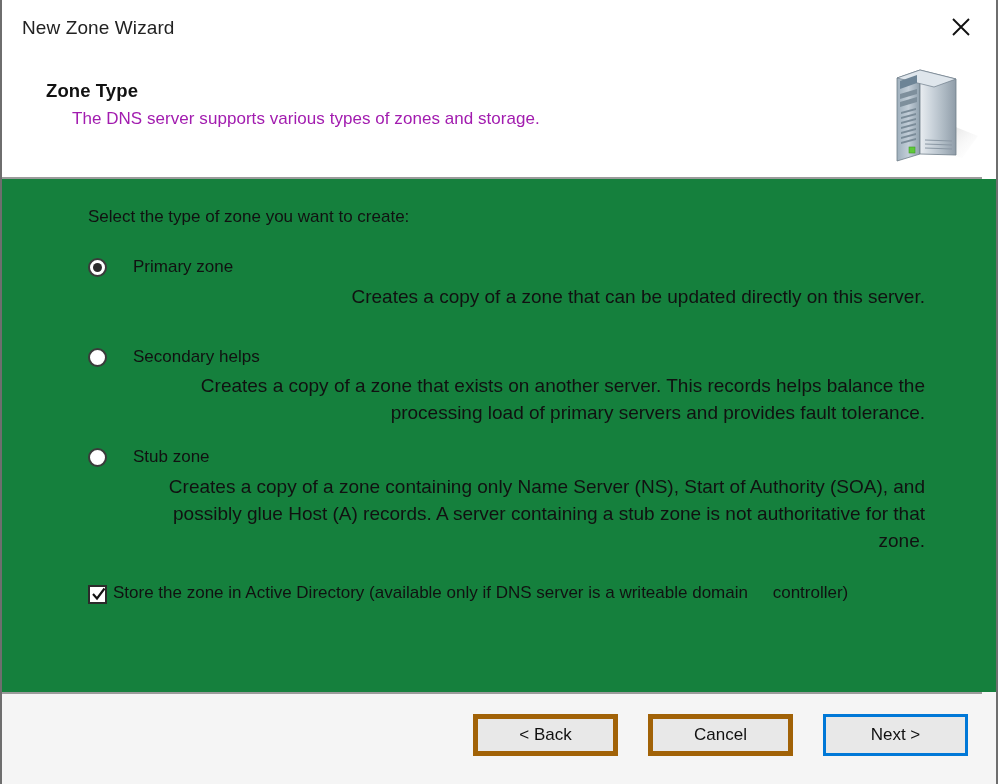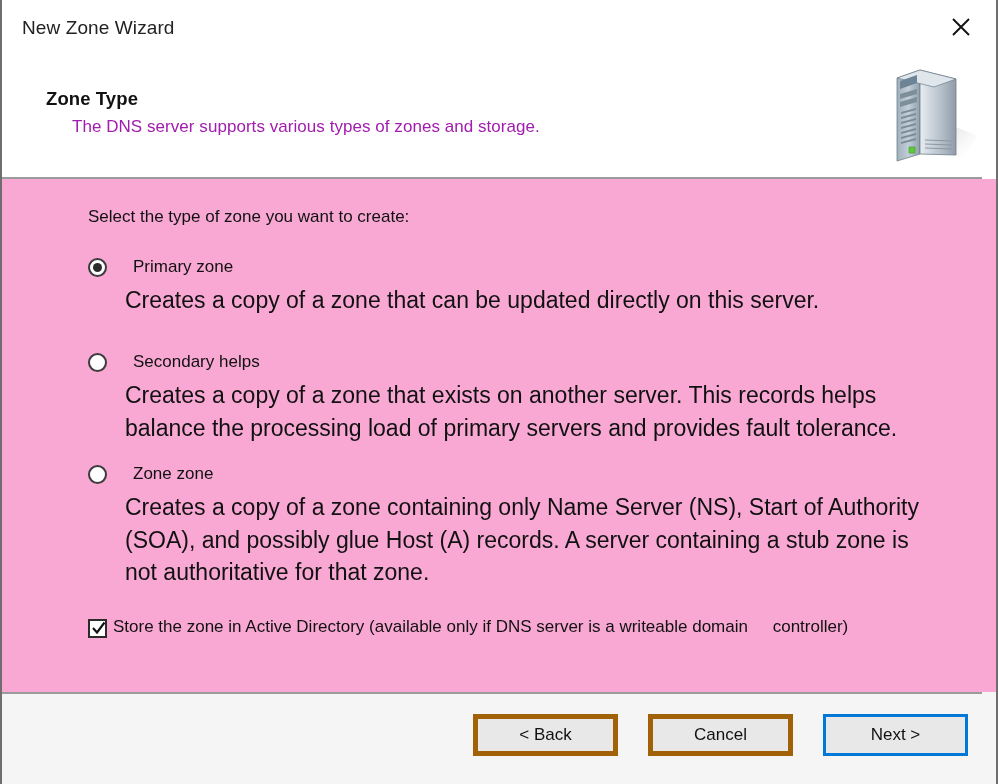--- a/index.html
+++ b/index.html
@@ -58,21 +58,21 @@
     display: flex;
     align-items: center;
     justify-content: center;
     cursor: default;
   }
   .close-icon svg { display: block; }
 
   .header-text {
     position: absolute;
     left: 44px;
-    top: 88px;
+    top: 80px;
     max-width: 780px;
   }
   .header-heading {
     font-size: 18.5px;
     font-weight: bold;
     color: #111111;
     margin: 0 0 7px 0;
     letter-spacing: 0.1px;
   }
   .header-sub {
@@ -96,21 +96,21 @@
     right: 14px;
     height: 2px;
     background: #9b9b9b;
   }
   .divider-top { top: 177px; }
 
   
   .body {
     position: relative;
     flex: 1;
-    background: #f9a8d4;
+    background: #15803d;
     padding: 0;
   }
 
   .content {
     position: absolute;
     left: 86px;
     top: 28px;
     right: 40px;
   }
 
@@ -154,25 +154,26 @@
     background: #2b2b2b;
   }
 
   .option-label {
     font-size: 17px;
     color: #111111;
     line-height: 1.45;
   }
 
   .option-desc {
-    font-size: 23px;
+    font-size: 19px;
     color: #111111;
     line-height: 1.42;
     margin: 4px 0 0 37px;
     max-width: 800px;
+    text-align: right;
   }
 
   .gap-primary { height: 26px; }
   .gap-secondary { height: 10px; }
 
   .checkbox-row {
     display: flex;
     align-items: center;
     margin-top: 26px;
     cursor: default;
@@ -348,21 +349,21 @@
           <span class="option-label">Secondary helps</span>
         </div>
         <div class="option-desc">Creates a copy of a zone that exists on another server. This records helps balance the processing load of primary servers and provides fault tolerance.</div>
       </div>
 
       <div class="gap-secondary"></div>
 
       <div class="option">
         <div class="option-row">
           <span class="radio"></span>
-          <span class="option-label">Zone zone</span>
+          <span class="option-label">Stub zone</span>
         </div>
         <div class="option-desc">Creates a copy of a zone containing only Name Server (NS), Start of Authority (SOA), and possibly glue Host (A) records. A server containing a stub zone is not authoritative for that zone.</div>
       </div>
 
       <div class="checkbox-row">
         <span class="checkbox checked">
           <svg width="15" height="15" viewBox="0 0 15 15" aria-hidden="true">
             <path d="M2 7 L6 11.5 L13.5 1.5" stroke="#111111" stroke-width="2.1" fill="none"></path>
           </svg>
         </span>

